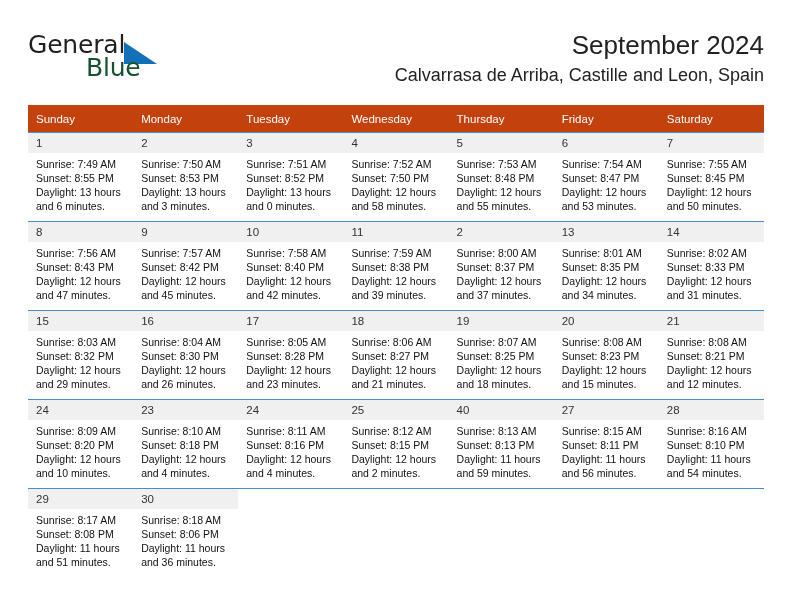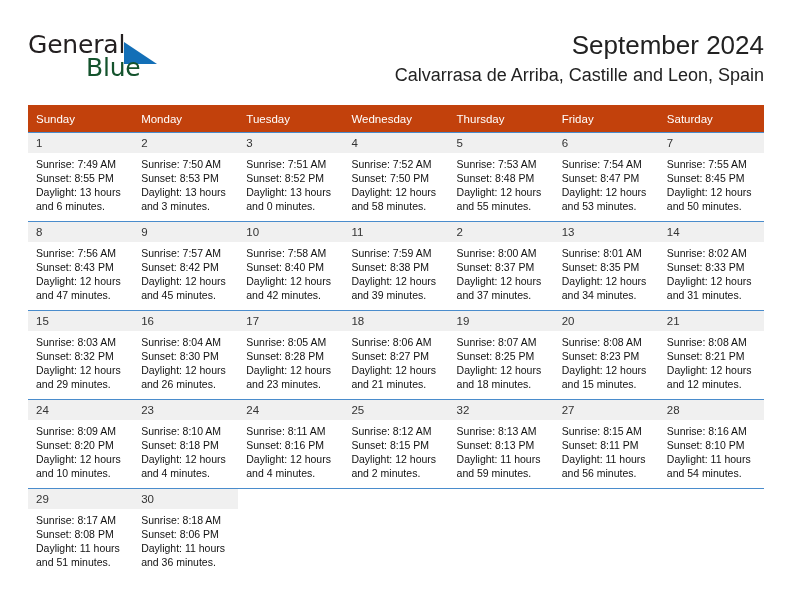--- a/index.html
+++ b/index.html
@@ -401,21 +401,21 @@
             <td class="">
               <div class="daynum">25</div>
               <div class="info">
                 <div>Sunrise: 8:12 AM</div>
                 <div>Sunset: 8:15 PM</div>
                 <div>Daylight: 12 hours</div>
                 <div>and 2 minutes.</div>
               </div>
             </td>
             <td class="">
-              <div class="daynum">32</div>
+              <div class="daynum">40</div>
               <div class="info">
                 <div>Sunrise: 8:13 AM</div>
                 <div>Sunset: 8:13 PM</div>
                 <div>Daylight: 11 hours</div>
                 <div>and 59 minutes.</div>
               </div>
             </td>
             <td class="">
               <div class="daynum">27</div>
               <div class="info">

